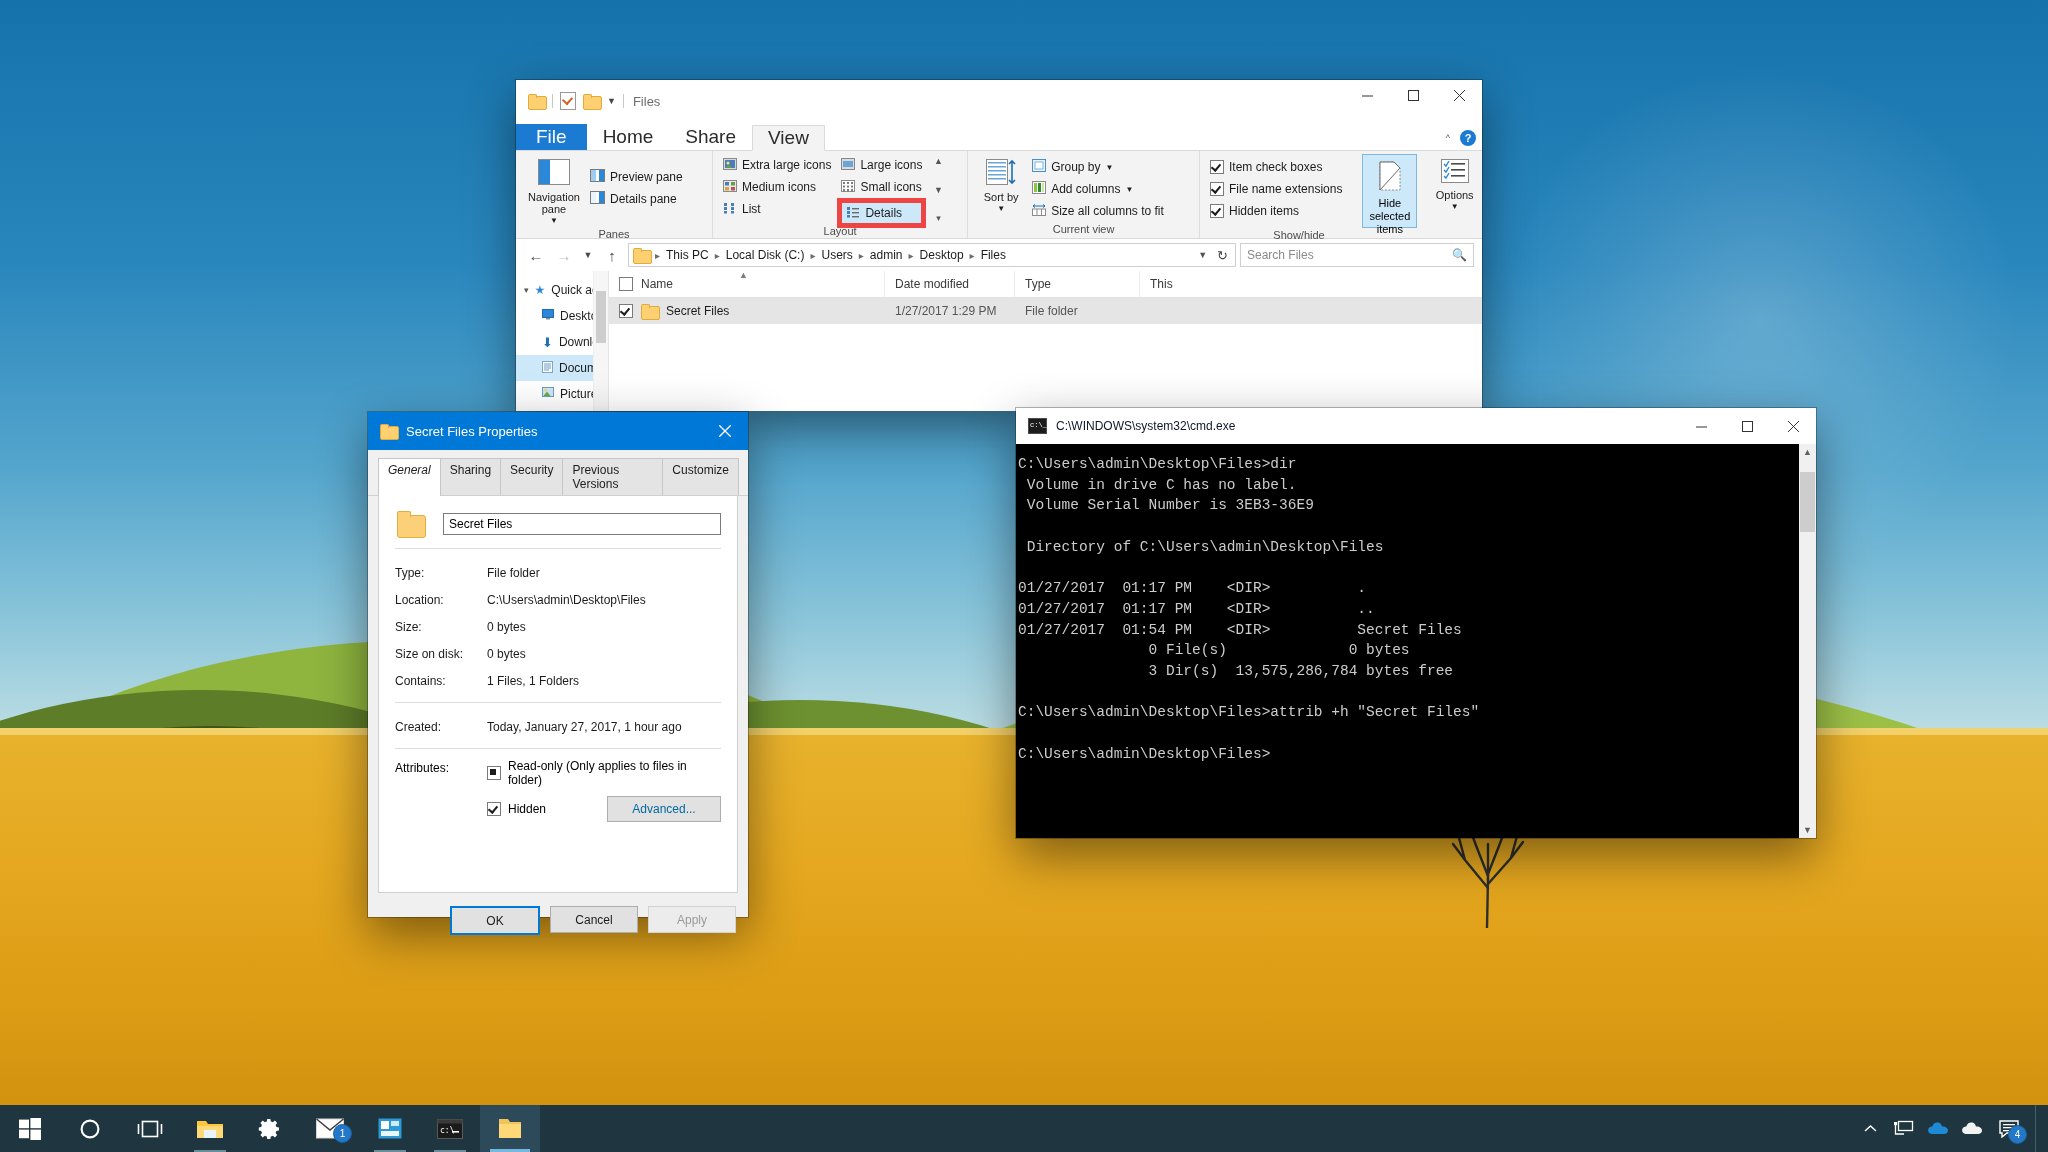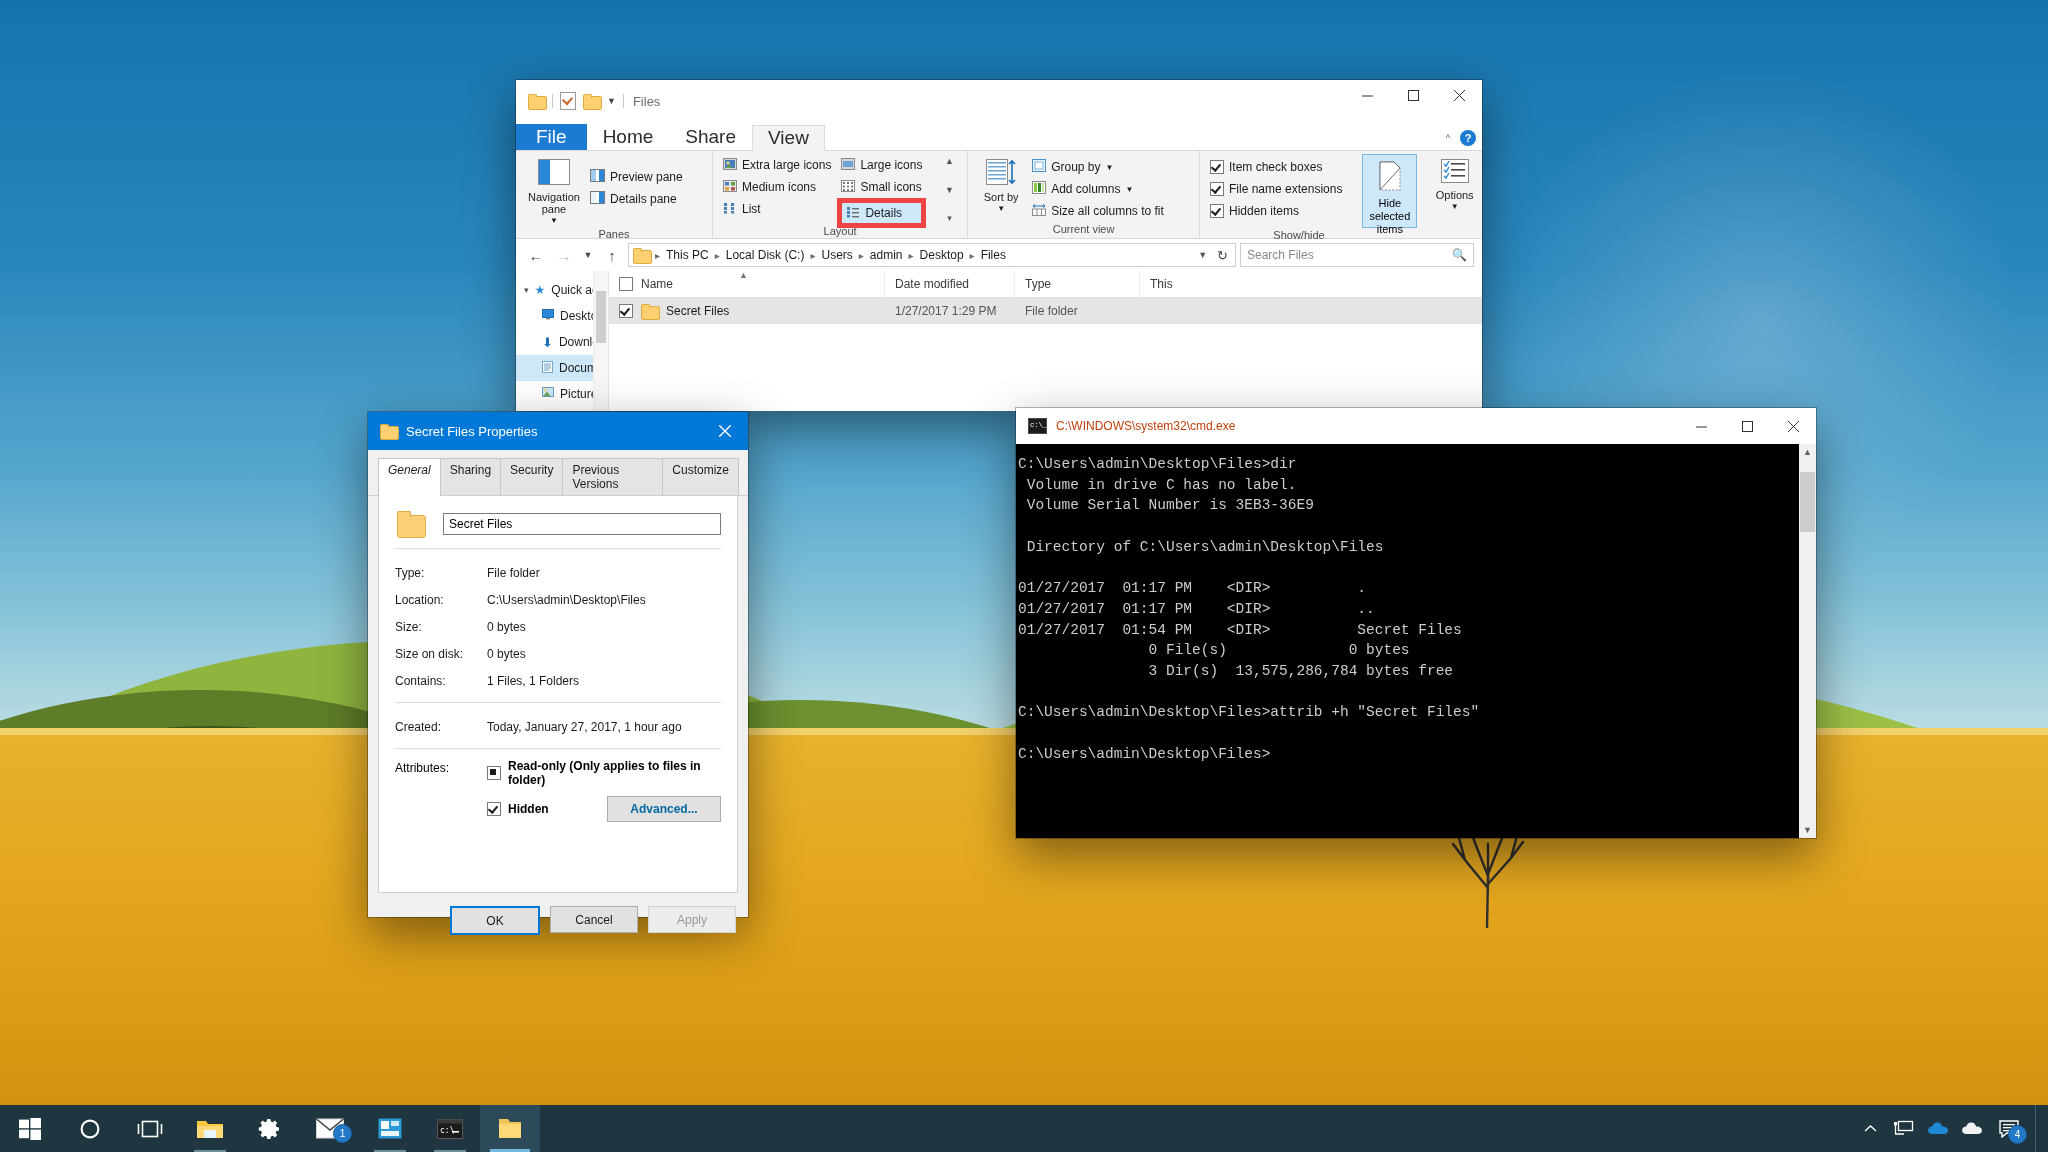--- a/index.html
+++ b/index.html
@@ -91,32 +91,32 @@
   .pr-head{display:flex;align-items:center;gap:16px;margin-bottom:10px;}
   .bigfolder{width:32px;height:28px;position:relative;flex:0 0 auto;}
   .bigfolder:before{content:"";position:absolute;left:2px;top:5px;width:27px;height:21px;background:#fbd078;border:1px solid #e3ac3b;border-radius:1px 3px 3px 3px;}
   .bigfolder:after{content:"";position:absolute;left:2px;top:1px;width:12px;height:5px;background:#fbd078;border:1px solid #e3ac3b;border-bottom:none;border-radius:2px 2px 0 0;}
   .nameinput{flex:1;height:22px;border:1px solid #7a7a7a;background:#fff;font-size:12px;color:#000;padding:0 5px;box-sizing:border-box;line-height:20px;}
   .hr{height:1px;background:#dcdcdc;margin:8px 0 10px 0;}
   .prrow{display:flex;font-size:12px;color:#1c1c1c;height:27px;align-items:center;}
   .prlbl{width:92px;flex:0 0 auto;}
   .attrrow{display:flex;font-size:12px;align-items:flex-start;}
   .attrcol{display:flex;flex-direction:column;gap:9px;flex:1;}
-  .attrline{display:flex;align-items:center;gap:7px;font-weight:bold;}
+  .attrline{display:flex;align-items:center;gap:7px;}
   .advbtn{width:112px;height:24px;background:#e1e1e1;border:1px solid #adadad;font-size:12px;color:#0369a1;display:flex;align-items:center;justify-content:center;margin-left:auto;}
   .pr-foot{display:flex;justify-content:flex-end;gap:10px;padding:13px 12px 0 0;}
   .dlgbtn{width:86px;height:25px;border:1px solid #adadad;background:#e1e1e1;font-size:12px;color:#1c1c1c;display:flex;align-items:center;justify-content:center;}
   .dlgbtn.def{border:2px solid #0078d7;background:#e1e1e1;}
   .dlgbtn.dis{color:#9a9a9a;background:#ececec;border-color:#d2d2d2;}
   
   #cmd{left:1016px;top:408px;width:800px;height:430px;background:#000;}
   .cmd-title{height:36px;background:#fff;display:flex;align-items:center;padding-left:12px;gap:9px;position:relative;}
   .cmd-ico{width:17px;height:14px;background:#1c1c1c;border:1px solid #4a4a4a;position:relative;}
   .cmd-ico:after{content:"c:\\_";position:absolute;left:1px;top:0px;font-family:"Liberation Mono",monospace;font-size:7px;color:#fff;line-height:12px;}
-  .cmd-title-txt{font-size:12px;color:#c2410c;}
+  .cmd-title-txt{font-size:12px;color:#0f172a;}
   .cmd-body{height:calc(430px - 36px);background:#000;position:relative;display:flex;}
   .cmd-text{flex:1;color:#ccc;font-family:"Liberation Mono", monospace;font-size:14.5px;line-height:20.7px;white-space:pre;padding:10px 0 0 2px;letter-spacing:0px;}
   .cmd-sb{width:17px;background:#f0f0f0;border-left:1px solid #000;display:flex;flex-direction:column;justify-content:space-between;align-items:center;}
   .cmd-sb .ar{font-size:9px;color:#606060;height:16px;line-height:16px;}
   .cmd-sb .thumb{position:absolute;right:1px;top:28px;width:15px;height:60px;background:#cdcdcd;}
   
   #taskbar{position:absolute;left:0;bottom:0;width:2048px;height:47px;background:#1f3540;display:flex;align-items:center;}
   .tb-item{width:60px;height:47px;display:flex;align-items:center;justify-content:center;position:relative;}
   .tb-item.active{background:#2c4a59;}
   .tb-item.active:after{content:"";position:absolute;left:10px;bottom:0;width:40px;height:3px;background:#76b9e0;}
@@ -227,21 +227,21 @@
                   <rect x="9" y="1" width="5" height="11" fill="#2b88d8"></rect>
                 </svg></span>
             <span>Details pane</span>
           </div>
         </div>
       </div>
       <div class="rgroup-lbl">Panes</div>
     </div>
 
     <div class="rgroup" style="width:250px;">
-      <div class="rgroup-body" style="gap:14px;">
+      <div class="rgroup-body" style="gap:3px;">
         <div class="layoutgrid">
           <div class="smallitem">
             <span class="gl"><svg width="14" height="12">
                   <rect x="0.5" y="0.5" width="13" height="11" fill="#d9d9d9" stroke="#8a8a8a"></rect>
                   <rect x="2" y="2" width="10" height="8" fill="#4a7ebb"></rect>
                   <circle cx="5" cy="5" r="1.5" fill="#ffe27a"></circle>
                   <path d="M3 10 L6 6 L9 10 Z" fill="#62a04a"></path>
                 </svg></span>
             <span>Extra large icons</span>
           </div>

